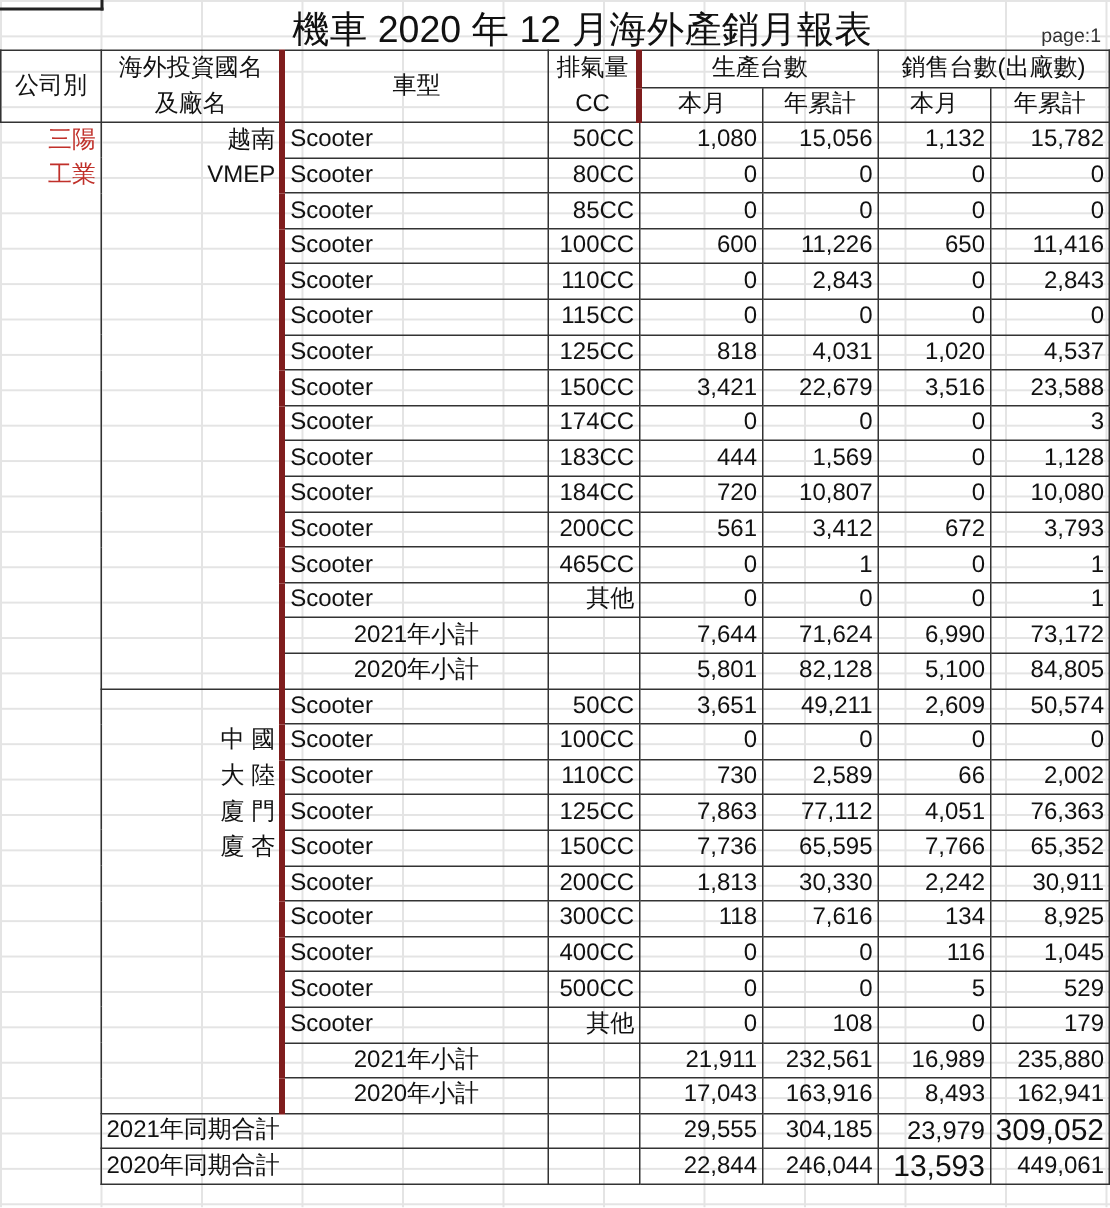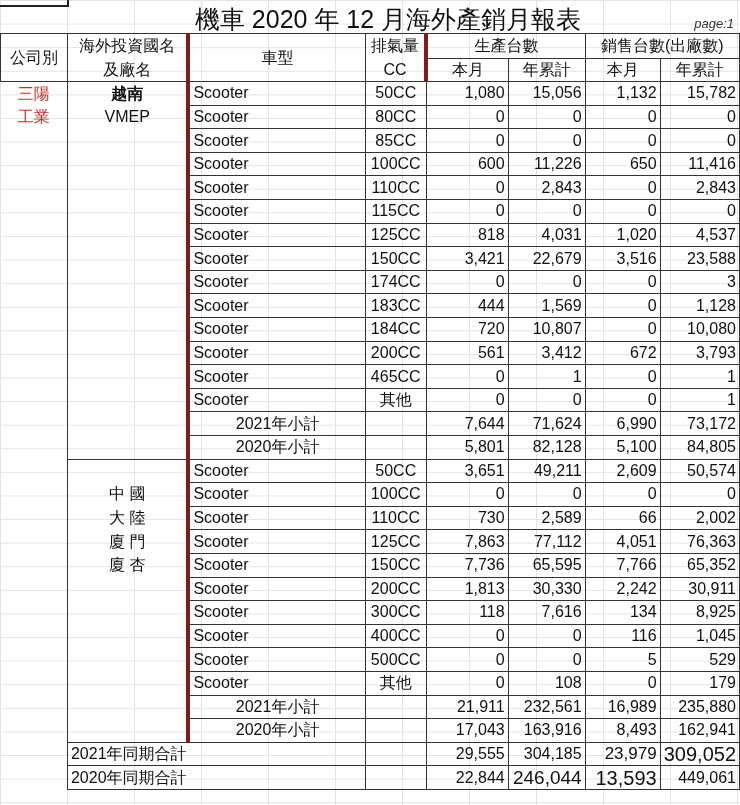--- a/index.html
+++ b/index.html
@@ -9,36 +9,36 @@
   .grid-bg { position:absolute; left:0; top:0; width:740px; height:805px;
     background-image:
       linear-gradient(to right, #e4e4e4 1px, transparent 1px),
       linear-gradient(to bottom, #e4e4e4 1px, transparent 1px);
     background-size: 67px 23.6px;
   }
   .corner-box { position:absolute; left:0; top:0; width:67px; height:5px;
     border-right:2px solid #222; border-bottom:2px solid #222; }
   .title { position:absolute; left:188px; top:3px; width:400px; text-align:center;
     font-size:25px; letter-spacing:0; white-space:nowrap; }
-  .page-no { position:absolute; right:6px; top:16px; font-size:13px; color:#333;font-style:italic; }
+  .page-no { position:absolute; right:6px; top:16px; font-size:13px; color:#333; }
 
   table.report { position:absolute; left:0; top:33px; border-collapse:collapse;
     table-layout:fixed; background:transparent; }
   table.report td { padding:0 3px; height:22.6px; font-size:16px; white-space:nowrap;
     overflow:hidden; line-height:20px; }
   .b { border:1px solid #333; }
   .bl { border-left:1px solid #333; }
   .br { border-right:4px solid #7f1d1d; }
   .bt { border-top:1px solid #333; }
   .bb { border-bottom:1px solid #333; }
   .num { text-align:right; }
-  .ctr { text-align:center; }
+  .ctr { text-align:right; }
   .hdr td { font-size:16px; text-align:center; }
   .red { color:#c0302a; }
-  .bold { font-weight:bold; }
+  .bold { font-weight:normal; }
   .sub { text-align:center; }
   .big td { height:29px; font-size:20px; }
   .bigtxt { font-size:22px; }
 </style>
 </head>
 <body>
 
 <div class="grid-bg"></div>
 <div class="corner-box"></div>
 
@@ -364,18 +364,18 @@
     <td class="b num" style="font-size:16px">29,555</td>
     <td class="b num" style="font-size:16px">304,185</td>
     <td class="b num" style="font-size:17px">23,979</td>
     <td class="b num" style="font-size:20px">309,052</td>
   </tr>
   <tr class="big">
     <td></td>
     <td colspan="2" class="b bigtxt">2020年同期合計</td>
     <td class="b"></td>
     <td class="b num" style="font-size:16px">22,844</td>
-    <td class="b num" style="font-size:19px">246,044</td>
+    <td class="b num" style="font-size:16px">246,044</td>
     <td class="b num" style="font-size:20px">13,593</td>
     <td class="b num" style="font-size:16px">449,061</td>
   </tr>
 </tbody>
   </table>
 
 </body></html>

